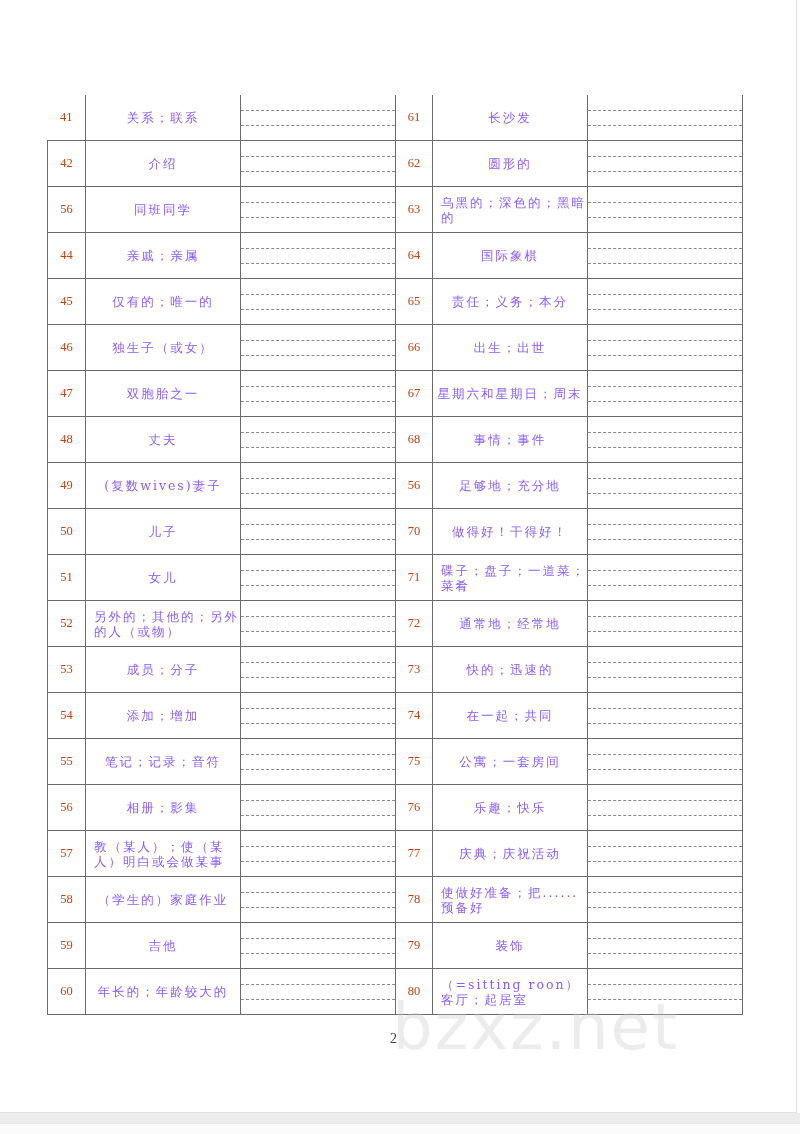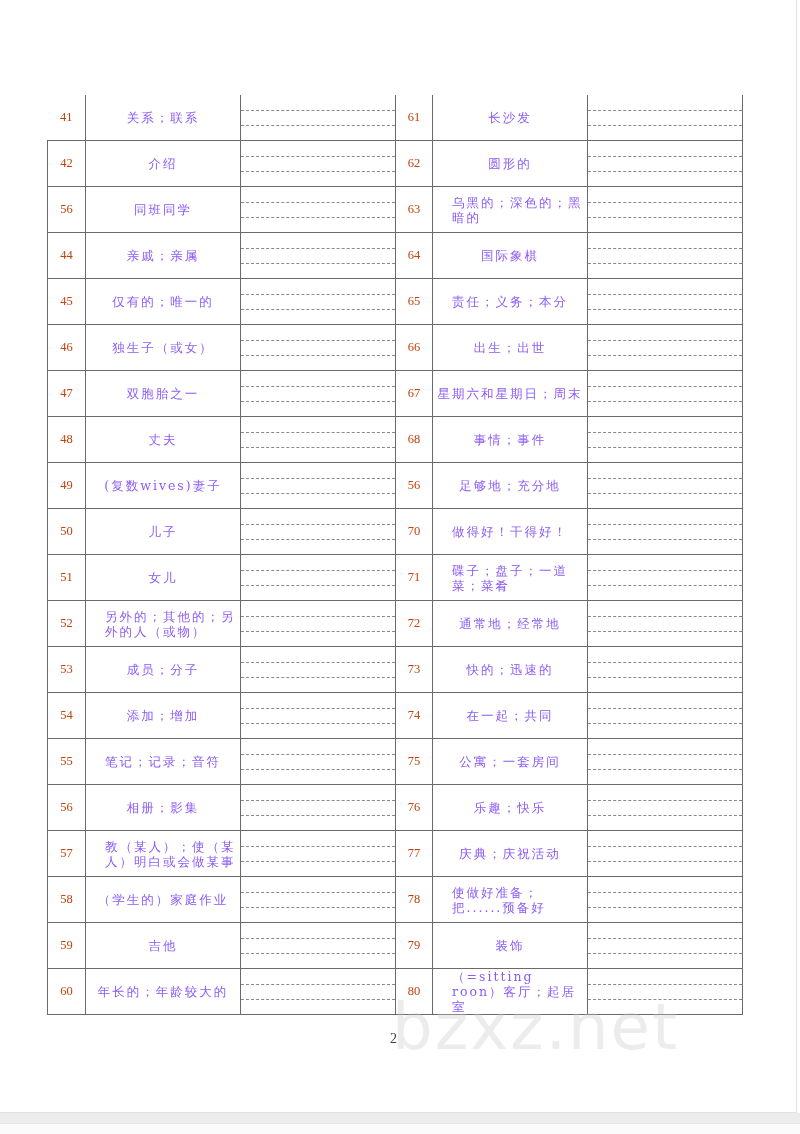--- a/index.html
+++ b/index.html
@@ -28,21 +28,21 @@
     width:695px;
   }
   table.vocab td {
     height:45px; padding:0; border:1px solid #6a6a6a;
     vertical-align:middle; font-size:12.5px; line-height:15px;
   }
   table.vocab tr.first td { border-top:none; }
   table.vocab tr.first td.c-num-l { border-left:none; }
   td.c-num { text-align:center; font-family:"Liberation Serif", serif; font-size:13.5px; color:#c2410c; }
   td.c-cn { text-align:center; letter-spacing:2px; color:#8b5cf6; }
-  td.c-cn.wrap { text-align:left; letter-spacing:2px; padding-left:19px; }
+  td.c-cn.wrap { text-align:left; letter-spacing:2px; padding-left:8px; }
   td.c-ans { position:relative; }
   .dash {
     position:absolute; left:0; right:0; height:0;
     border-top:1px dashed #8a8a8a;
   }
   .dash.d1 { top:15px; }
   .dash.d2 { top:30px; }
   .page-num {
     position:absolute; left:390px; top:1031px; font-size:14px;
     font-family:"Liberation Serif", serif; color:#444;

